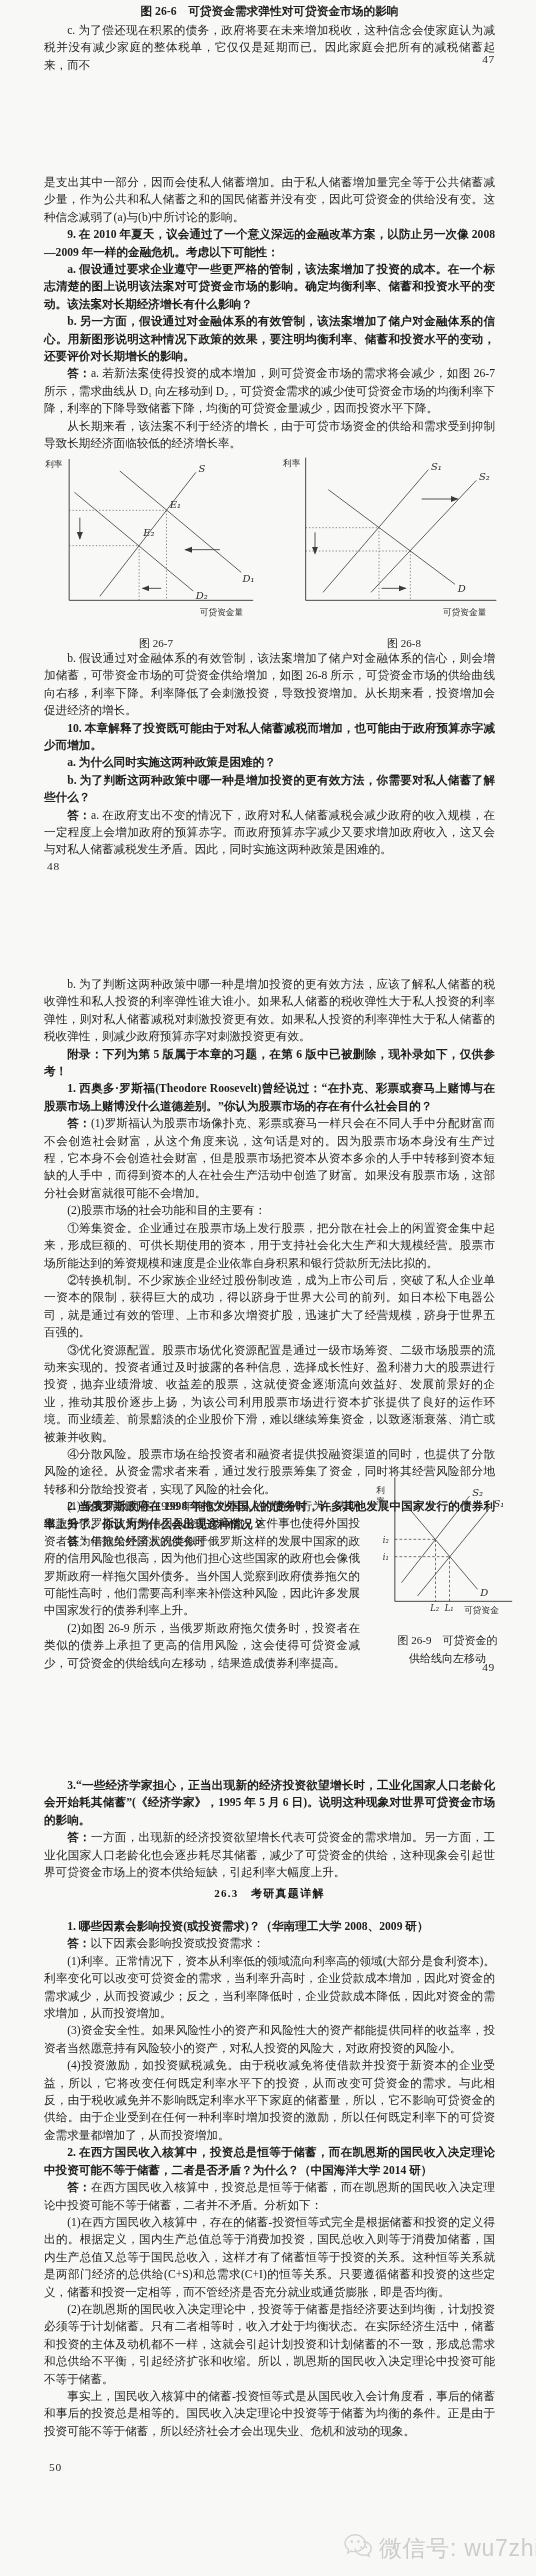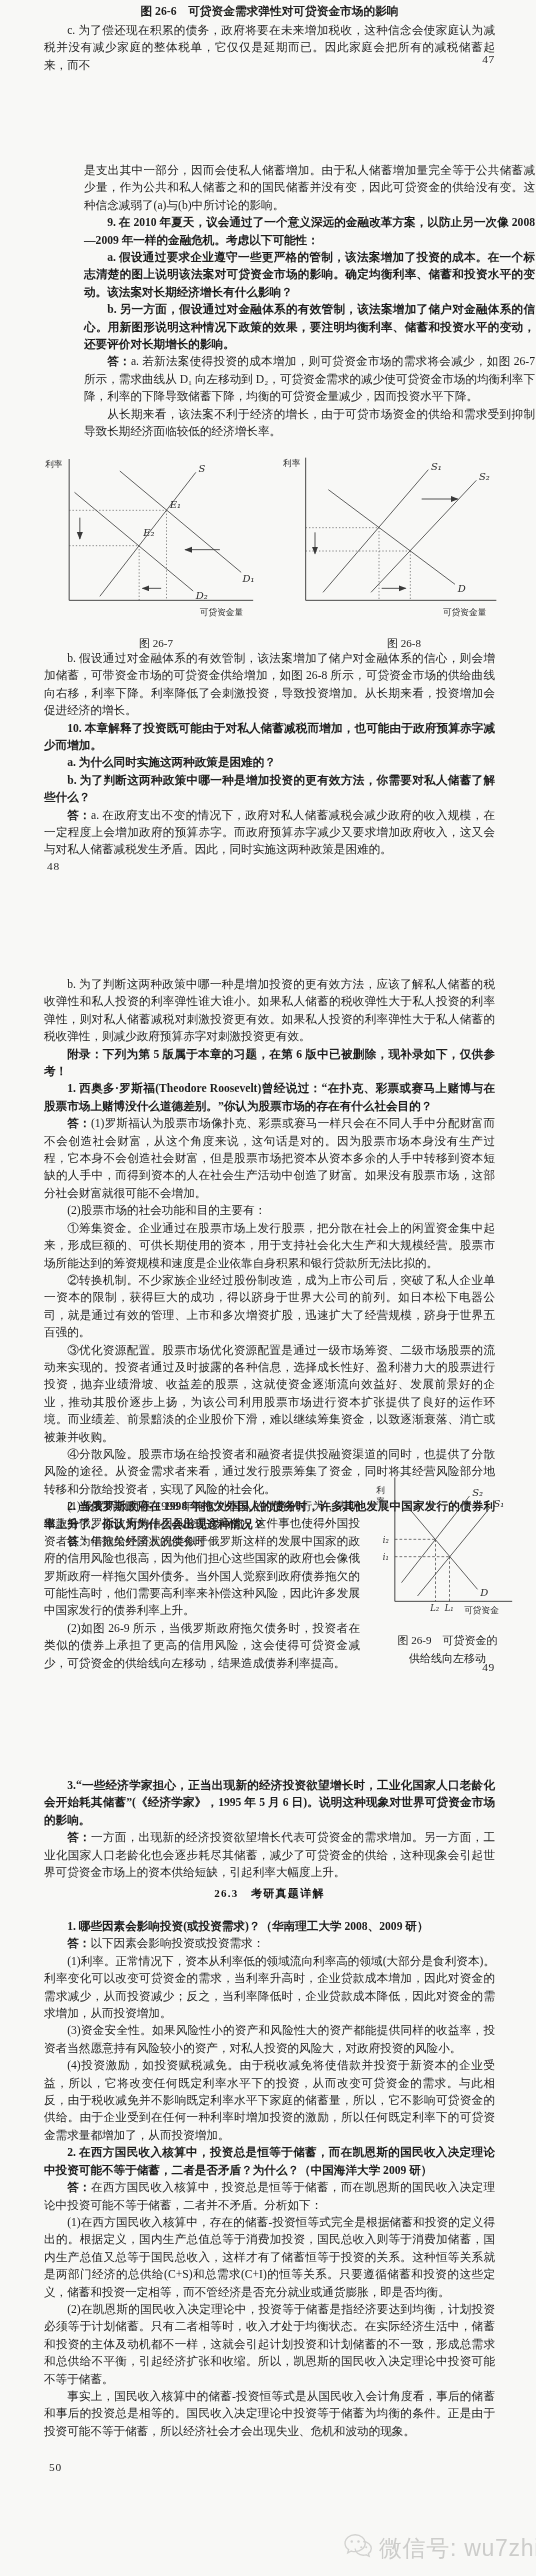--- a/index.html
+++ b/index.html
@@ -35,21 +35,21 @@
 <body>
 
 <div class="page">
 
   <div class="abs text-col center fig-title" style="top:4px;">图 26-6　可贷资金需求弹性对可贷资金市场的影响</div>
 
   <p class="para indent abs text-col" style="top:22px;">c. 为了偿还现在积累的债务，政府将要在未来增加税收，这种信念会使家庭认为减税并没有减少家庭的整体税单，它仅仅是延期而已。因此家庭会把所有的减税储蓄起来，而不</p>
 
   <div class="abs text-col right pageno" style="top:53px;">47</div>
 
-  <div class="abs text-col" style="top:162px;margin-left:40px;">
+  <div class="abs text-col" style="top:174px;">
     <p class="para">是支出其中一部分，因而会使私人储蓄增加。由于私人储蓄增加量完全等于公共储蓄减少量，作为公共和私人储蓄之和的国民储蓄并没有变，因此可贷资金的供给没有变。这种信念减弱了(a)与(b)中所讨论的影响。</p>
     <p class="para indent bold">9. 在 2010 年夏天，议会通过了一个意义深远的金融改革方案，以防止另一次像 2008—2009 年一样的金融危机。考虑以下可能性：</p>
     <p class="para indent bold">a. 假设通过要求企业遵守一些更严格的管制，该法案增加了投资的成本。在一个标志清楚的图上说明该法案对可贷资金市场的影响。确定均衡利率、储蓄和投资水平的变动。该法案对长期经济增长有什么影响？</p>
     <p class="para indent bold">b. 另一方面，假设通过对金融体系的有效管制，该法案增加了储户对金融体系的信心。用新图形说明这种情况下政策的效果，要注明均衡利率、储蓄和投资水平的变动，还要评价对长期增长的影响。</p>
     <p class="para indent"><b>答：</b><span>a. 若新法案使得投资的成本增加，则可贷资金市场的需求将会减少，如图 26-7 所示，需求曲线从 D₁ 向左移动到 D₂，可贷资金需求的减少使可贷资金市场的均衡利率下降，利率的下降导致储蓄下降，均衡的可贷资金量减少，因而投资水平下降。</span></p>
     <p class="para indent">从长期来看，该法案不利于经济的增长，由于可贷市场资金的供给和需求受到抑制导致长期经济面临较低的经济增长率。</p>
   </div>
 
   <div class="abs" style="left:41px;top:451px;width:230px;">
     <svg width="227" height="172" viewBox="0 0 340 258" style="font-size:17.3px">
@@ -163,21 +163,21 @@
   </div>
 
   <div class="abs text-col center sec-header" style="top:1886px;">26.3　考研真题详解</div>
 
   <div class="abs text-col" style="top:1918px;">
     <p class="para indent"><b>1. 哪些因素会影响投资(或投资需求)？</b><span class="normal">（华南理工大学 2008、2009 研）</span></p>
     <p class="para indent"><b>答：</b><span>以下因素会影响投资或投资需求：</span></p>
     <p class="para indent">(1)利率。正常情况下，资本从利率低的领域流向利率高的领域(大部分是食利资本)。利率变化可以改变可贷资金的需求，当利率升高时，企业贷款成本增加，因此对资金的需求减少，从而投资减少；反之，当利率降低时，企业贷款成本降低，因此对资金的需求增加，从而投资增加。</p>
     <p class="para indent">(3)资金安全性。如果风险性小的资产和风险性大的资产都能提供同样的收益率，投资者当然愿意持有风险较小的资产，对私人投资的风险大，对政府投资的风险小。</p>
     <p class="para indent">(4)投资激励，如投资赋税减免。由于税收减免将使借款并投资于新资本的企业受益，所以，它将改变任何既定利率水平下的投资，从而改变可贷资金的需求。与此相反，由于税收减免并不影响既定利率水平下家庭的储蓄量，所以，它不影响可贷资金的供给。由于企业受到在任何一种利率时增加投资的激励，所以任何既定利率下的可贷资金需求量都增加了，从而投资增加。</p>
-    <p class="para indent"><b>2. 在西方国民收入核算中，投资总是恒等于储蓄，而在凯恩斯的国民收入决定理论中投资可能不等于储蓄，二者是否矛盾？为什么？</b><span class="normal">（中国海洋大学 2009 研）</span></p>
+    <p class="para indent"><b>2. 在西方国民收入核算中，投资总是恒等于储蓄，而在凯恩斯的国民收入决定理论中投资可能不等于储蓄，二者是否矛盾？为什么？</b><span class="normal">（中国海洋大学 2014 研）</span></p>
     <p class="para indent"><b>答：</b><span>在西方国民收入核算中，投资总是恒等于储蓄，而在凯恩斯的国民收入决定理论中投资可能不等于储蓄，二者并不矛盾。分析如下：</span></p>
     <p class="para indent">(1)在西方国民收入核算中，存在的储蓄-投资恒等式完全是根据储蓄和投资的定义得出的。根据定义，国内生产总值总等于消费加投资，国民总收入则等于消费加储蓄，国内生产总值又总等于国民总收入，这样才有了储蓄恒等于投资的关系。这种恒等关系就是两部门经济的总供给(C+S)和总需求(C+I)的恒等关系。只要遵循储蓄和投资的这些定义，储蓄和投资一定相等，而不管经济是否充分就业或通货膨胀，即是否均衡。</p>
     <p class="para indent">(2)在凯恩斯的国民收入决定理论中，投资等于储蓄是指经济要达到均衡，计划投资必须等于计划储蓄。只有二者相等时，收入才处于均衡状态。在实际经济生活中，储蓄和投资的主体及动机都不一样，这就会引起计划投资和计划储蓄的不一致，形成总需求和总供给不平衡，引起经济扩张和收缩。所以，凯恩斯的国民收入决定理论中投资可能不等于储蓄。</p>
     <p class="para indent">事实上，国民收入核算中的储蓄-投资恒等式是从国民收入会计角度看，事后的储蓄和事后的投资总是相等的。国民收入决定理论中投资等于储蓄为均衡的条件。正是由于投资可能不等于储蓄，所以经济社会才会出现失业、危机和波动的现象。</p>
   </div>
 
   <div class="abs pageno" style="left:49px;top:2461px;">50</div>
 
   <div class="abs watermark" style="right:12px;top:2532px;">
     <span>

